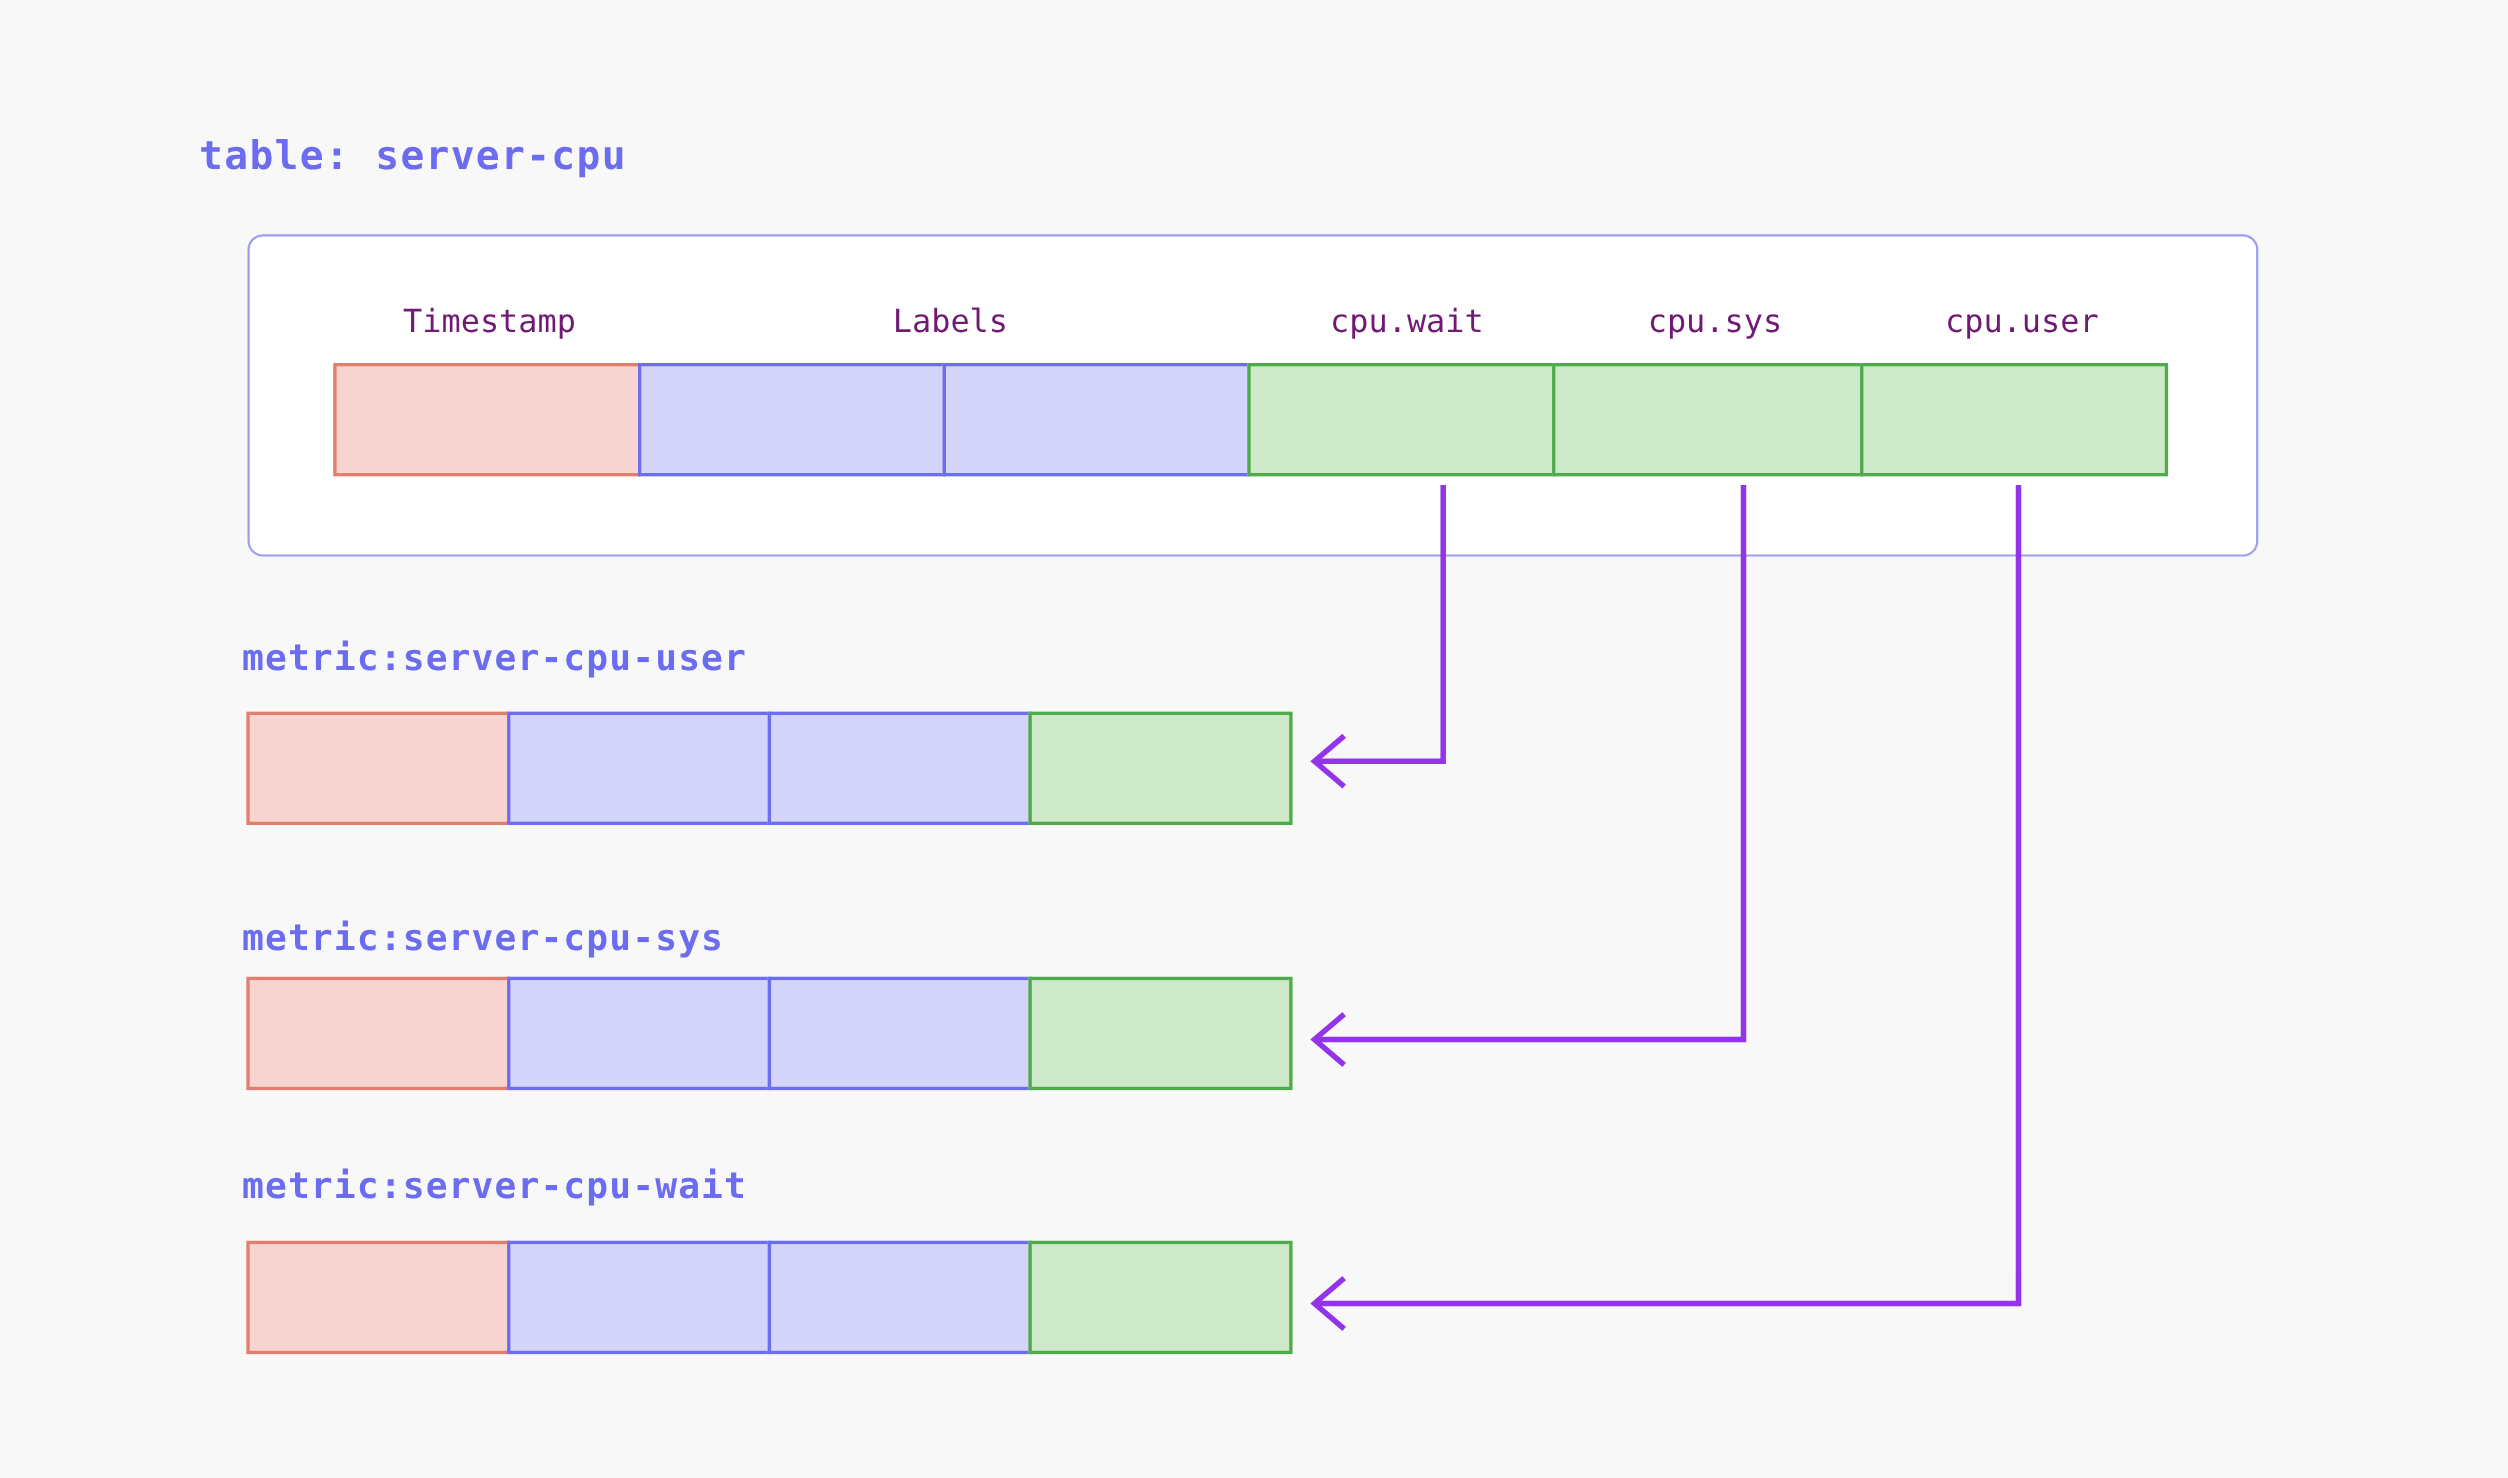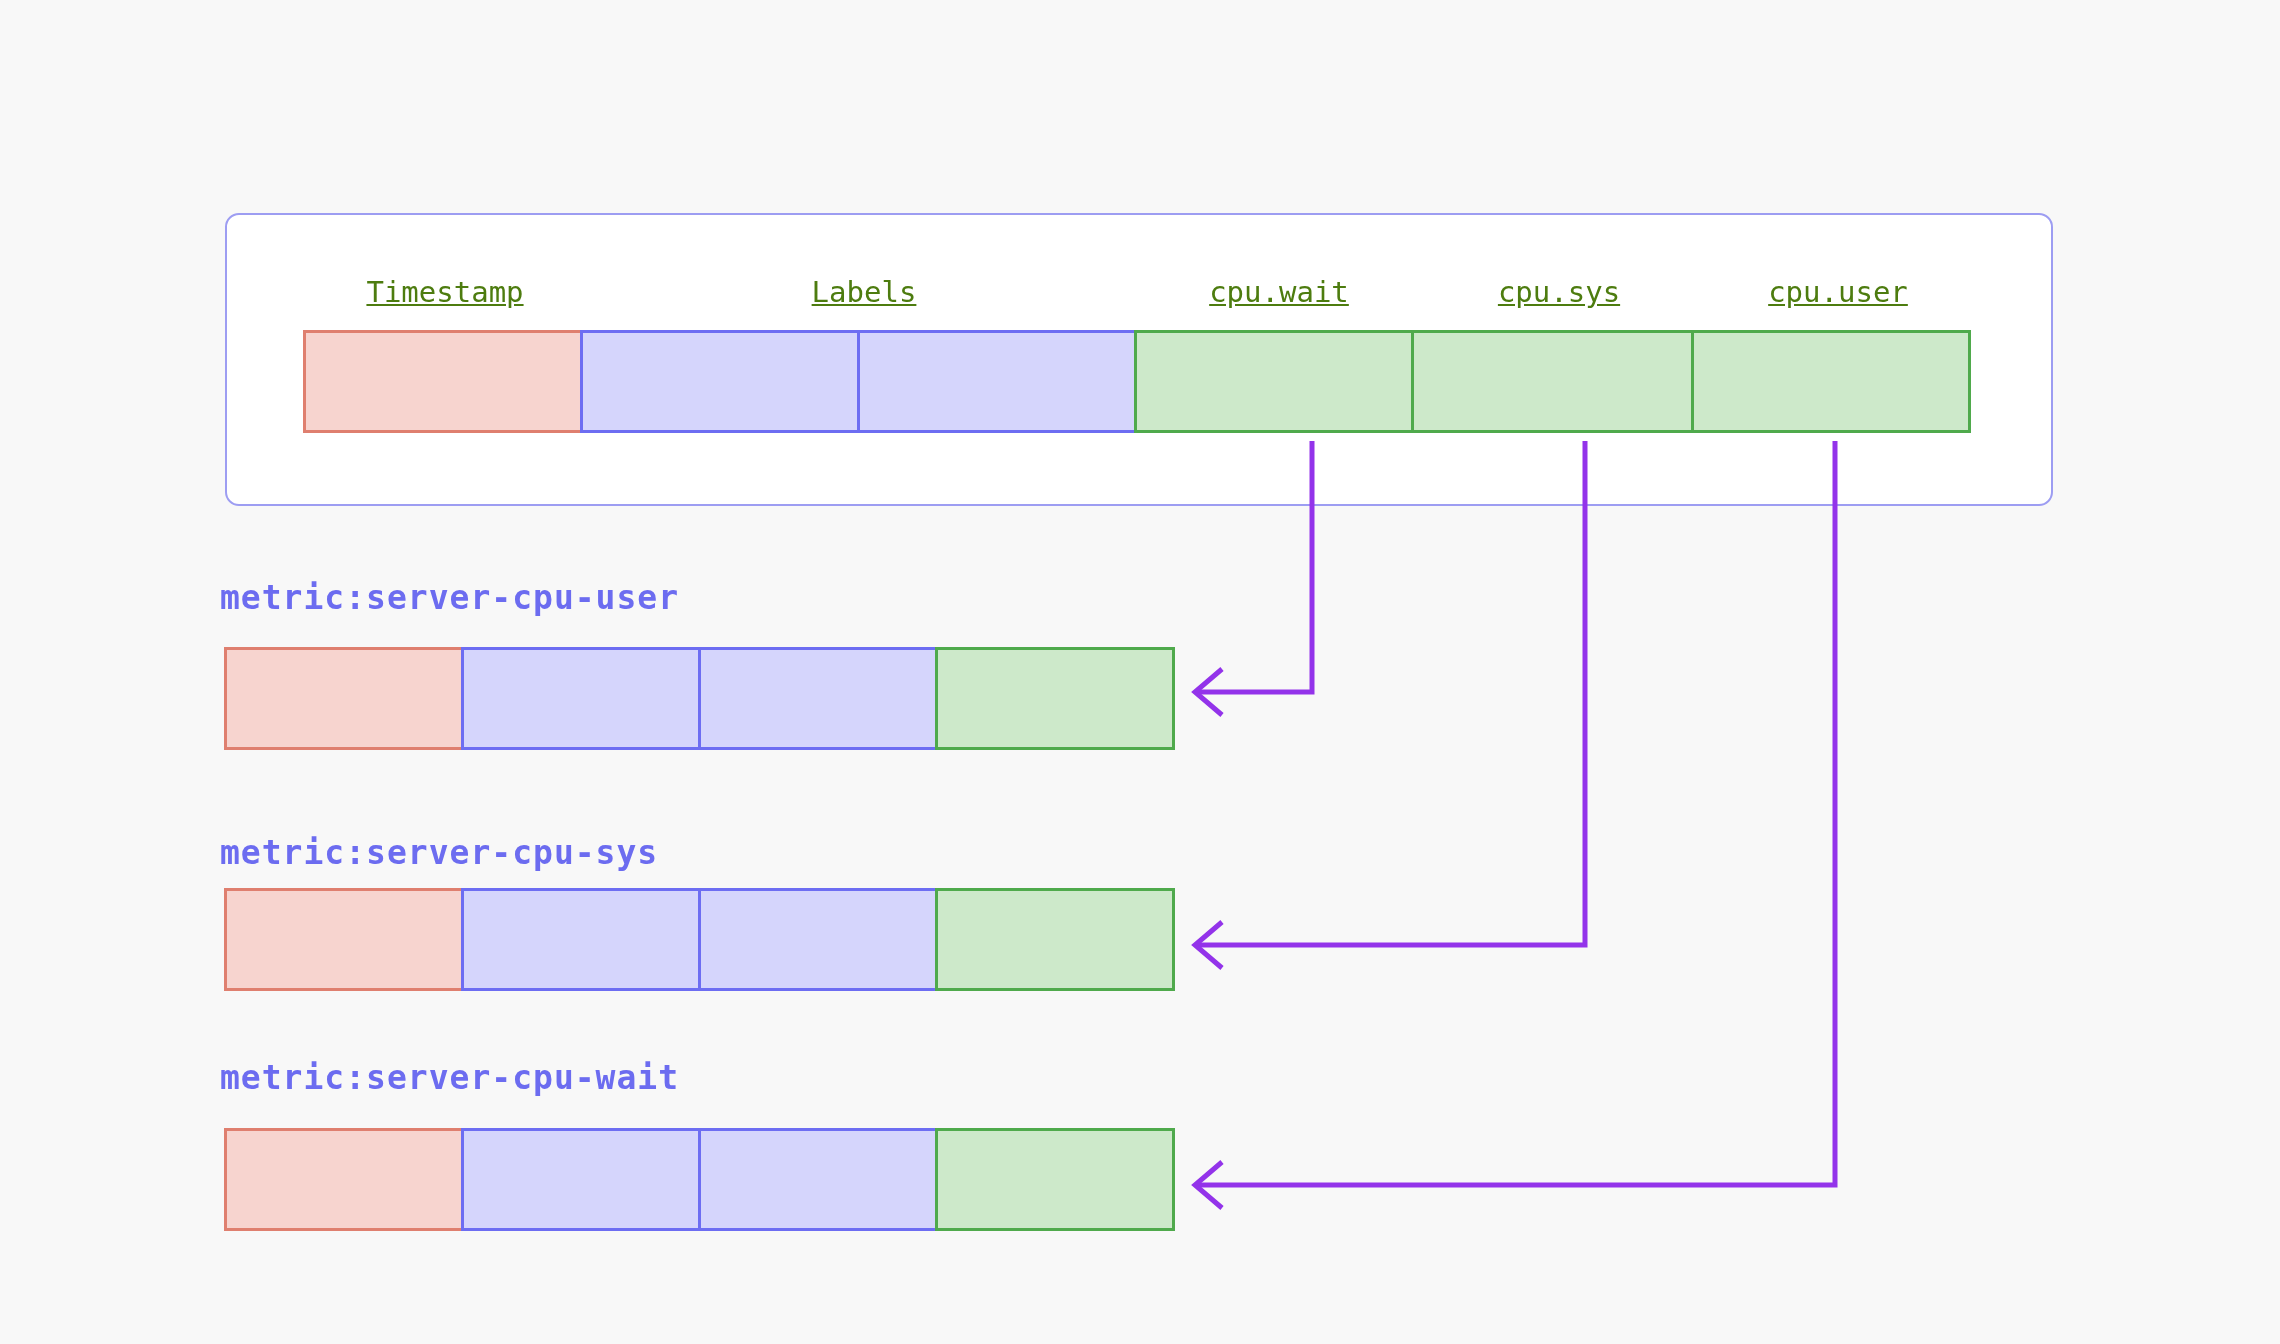--- a/index.html
+++ b/index.html
@@ -52,25 +52,24 @@
     top: 275px;
     width: 1828px;
     height: 46px;
   }
   .col-header {
     position: absolute;
     top: 0;
     font-family: "DejaVu Sans Mono", "Liberation Mono", monospace;
     font-size: 29px;
     font-weight: 400;
-    color: #4d7c0f;
+    color: #701a75;
     white-space: pre;
     text-align: right;
     transform: translateX(-50%);
-    text-decoration: underline;
   }
 
   .table-row {
     position: absolute;
     left: 303px;
     top: 330px;
     height: 103px;
     display: flex;
   }
   .cell {
@@ -113,20 +112,21 @@
     width: 2280px;
     height: 1344px;
     pointer-events: none;
   }
 </style>
 </head>
 <body>
 
 <div id="stage">
 
+  <div class="table-title">table: server-cpu</div>
 
   <div class="table-card"></div>
 
   <div class="col-headers" id="col-headers">
       <div class="col-header" style="left: 220px;">Timestamp</div>
       <div class="col-header" style="left: 639px;">Labels</div>
       <div class="col-header" style="left: 1054px;">cpu.wait</div>
       <div class="col-header" style="left: 1334px;">cpu.sys</div>
       <div class="col-header" style="left: 1613px;">cpu.user</div>
     </div>

